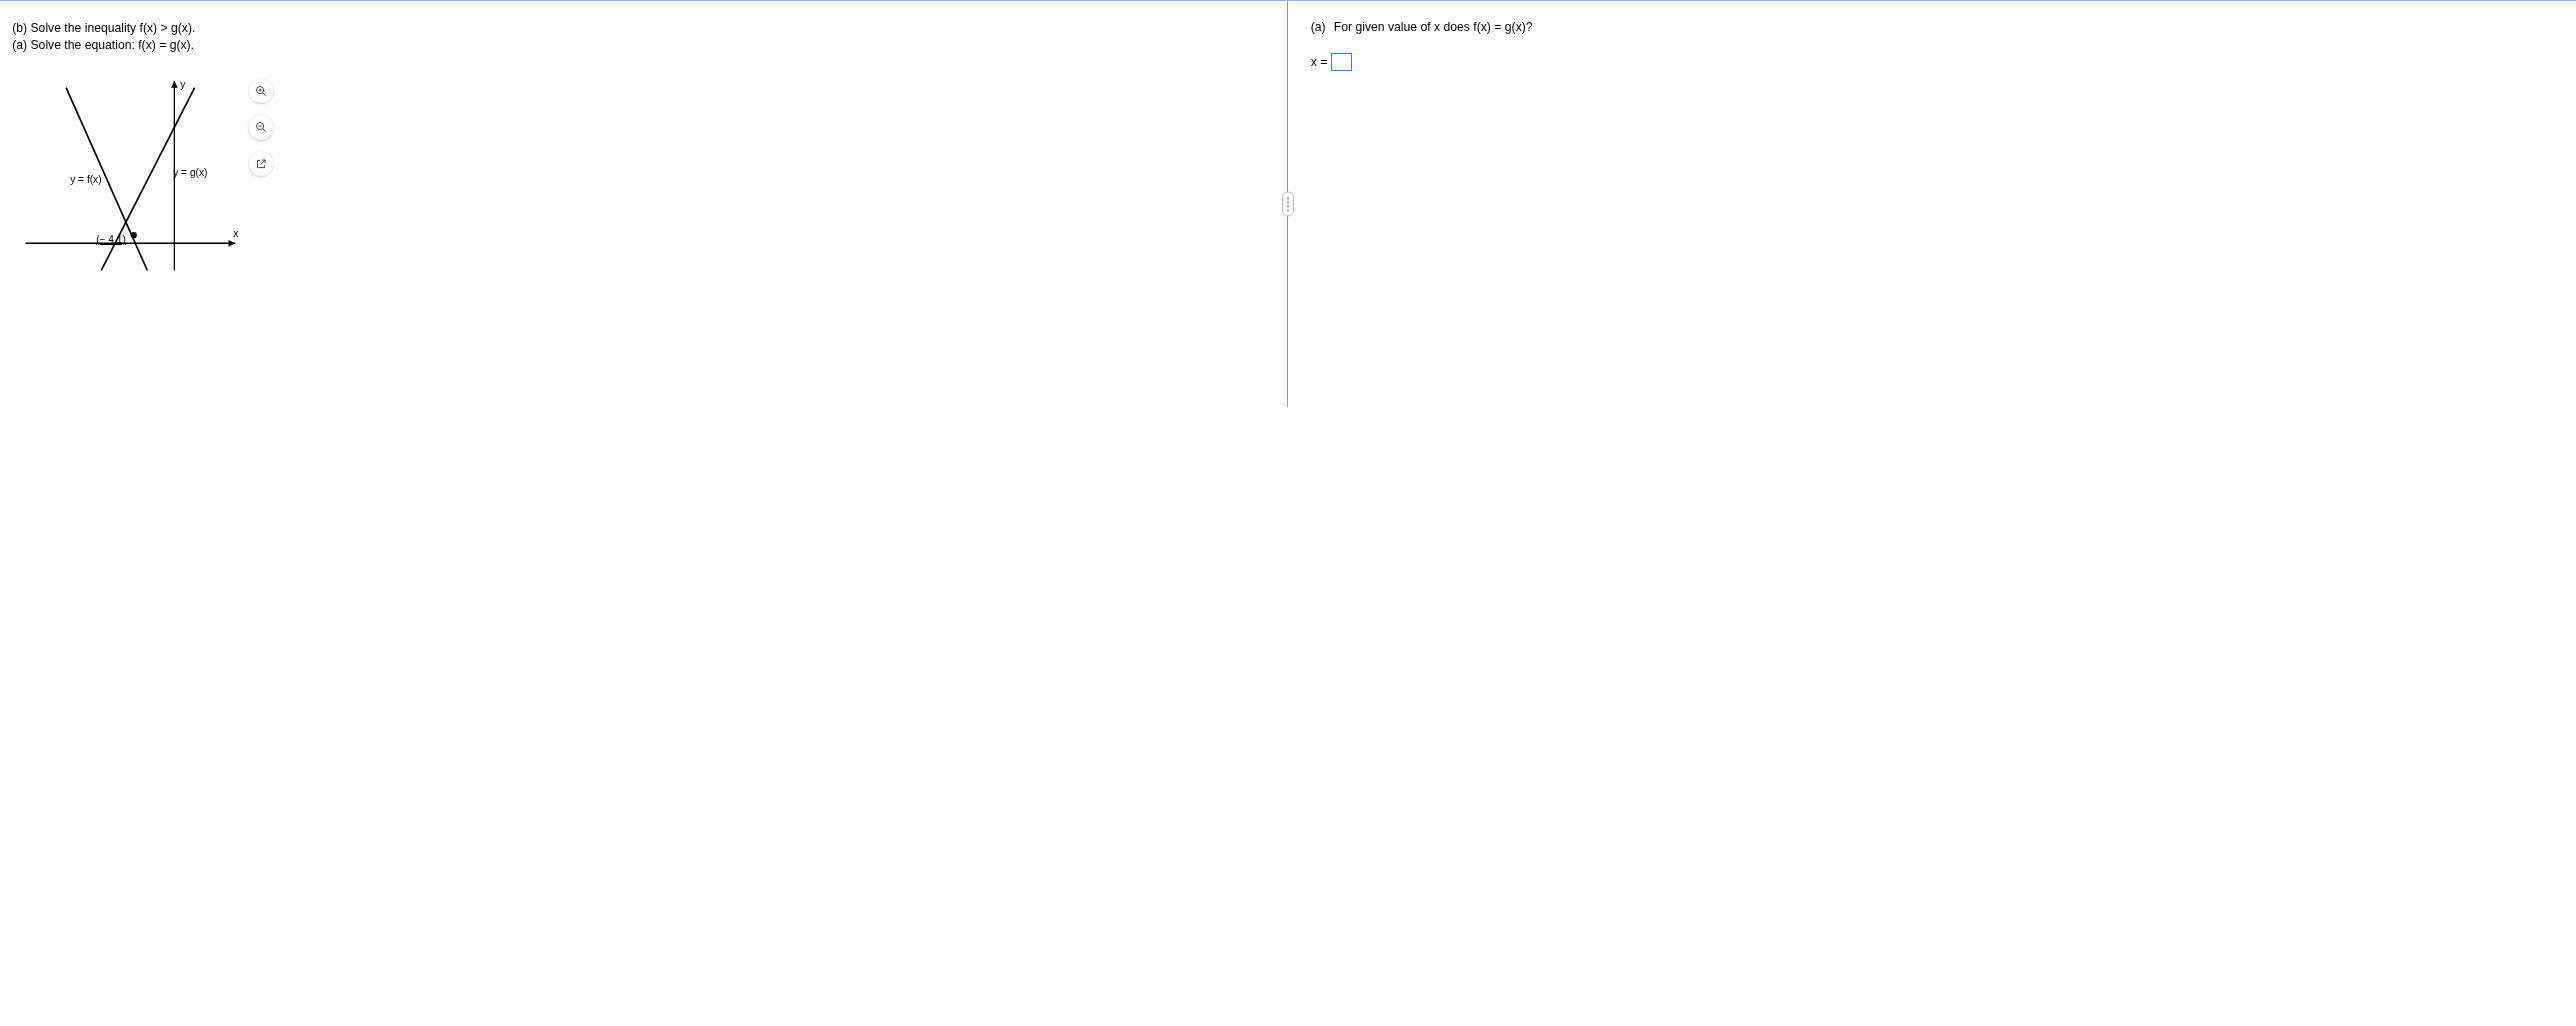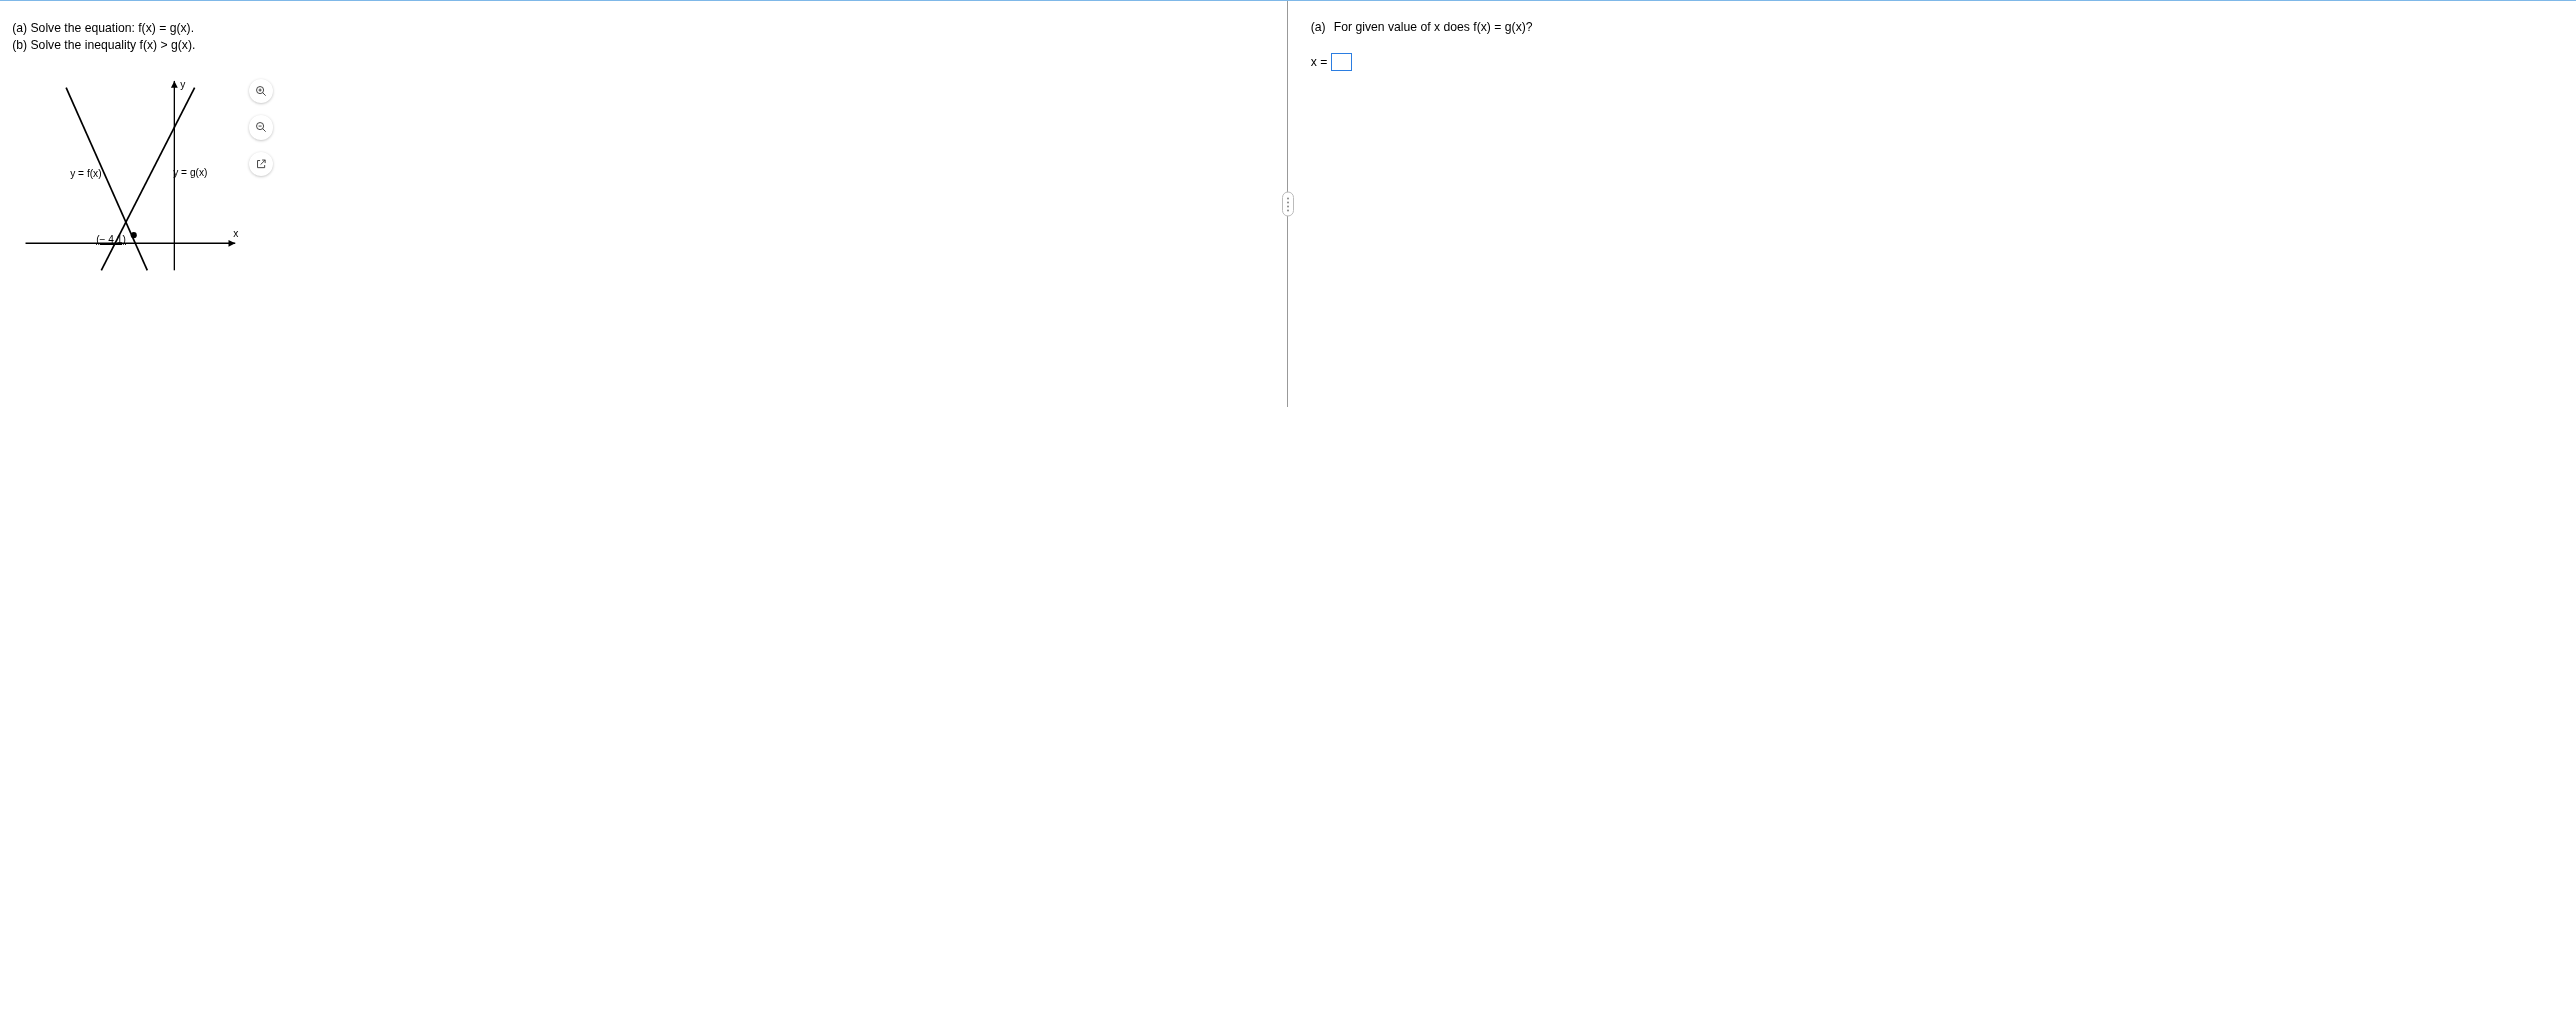--- a/index.html
+++ b/index.html
@@ -23,42 +23,42 @@
   .q-tag{min-width:15px}
   .ans-row{display:flex;align-items:center;gap:4.1px}
   .ans-box{width:19px;height:16.2px;border:0.7px solid #2b7de1;background:#fff}
 </style>
 </head>
 <body>
 
 <div class="page">
   <div class="cols">
     <div class="col-left">
+      <p class="sub">(b)  Solve the inequality f(x) &gt; g(x).</p>
       <p class="sub">(a)  Solve the equation: f(x) = g(x).</p>
-      <p class="sub">(b)  Solve the inequality f(x) &gt; g(x).</p>
 
       <div class="fig-wrap">
         <div class="fig">
           <svg width="230" height="210" viewBox="0 0 340 310">
 
             <line x1="20" y1="250" x2="330" y2="250" stroke="#000" stroke-width="2"></line>
             <polygon points="330,250 320,245 320,255" fill="#000"></polygon>
 
             <line x1="240" y1="290" x2="240" y2="10" stroke="#000" stroke-width="2"></line>
             <polygon points="240,10 235,20 245,20" fill="#000"></polygon>
 
             <line x1="80" y1="20" x2="200" y2="290" stroke="#000" stroke-width="2.5"></line>
 
             <line x1="132" y1="290" x2="270" y2="20" stroke="#000" stroke-width="2.5"></line>
 
             <circle cx="180" cy="238" r="4.5" fill="#000"></circle>
           </svg>
           <span class="lbl" style="left:168px;top:4.1px">y</span>
           <span class="lbl" style="left:221px;top:154px">x</span>
-          <span class="lbl" style="left:58px;top:94px">y = f(x)</span>
+          <span class="lbl" style="left:58px;top:100px">y = f(x)</span>
           <span class="lbl" style="left:161px;top:93px">y = g(x)</span>
           <span class="lbl" style="left:84px;top:160px;text-decoration:underline">(− 4,1)</span>
         </div>
 
         <div class="tools">
           <div class="tool">
             <svg viewBox="0 0 24 24">
                 <circle cx="10" cy="10" r="7"></circle>
                 <line x1="15" y1="15" x2="21" y2="21"></line>
                 <line x1="10" y1="7" x2="10" y2="13"></line>

